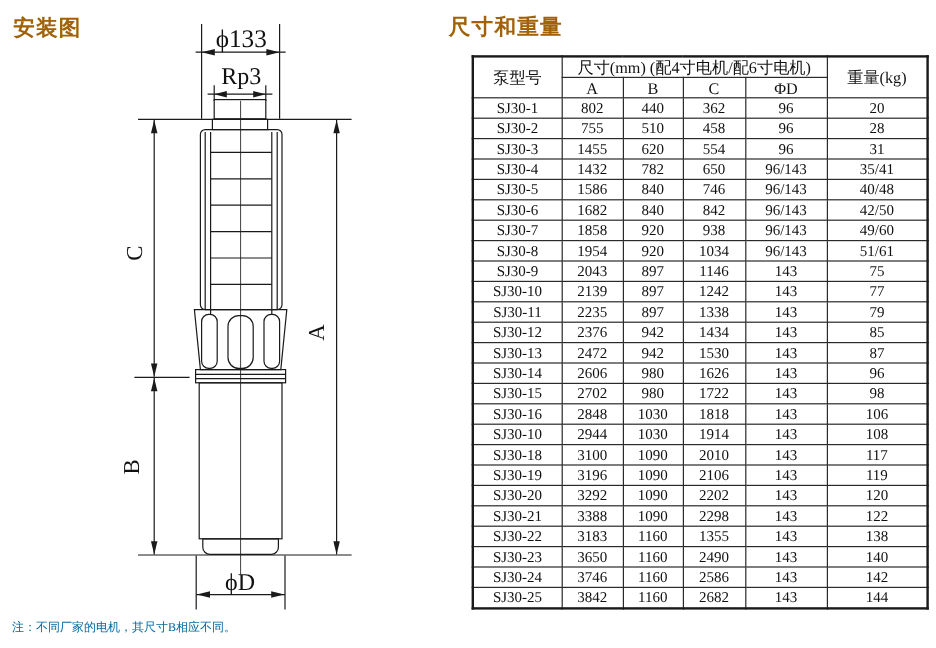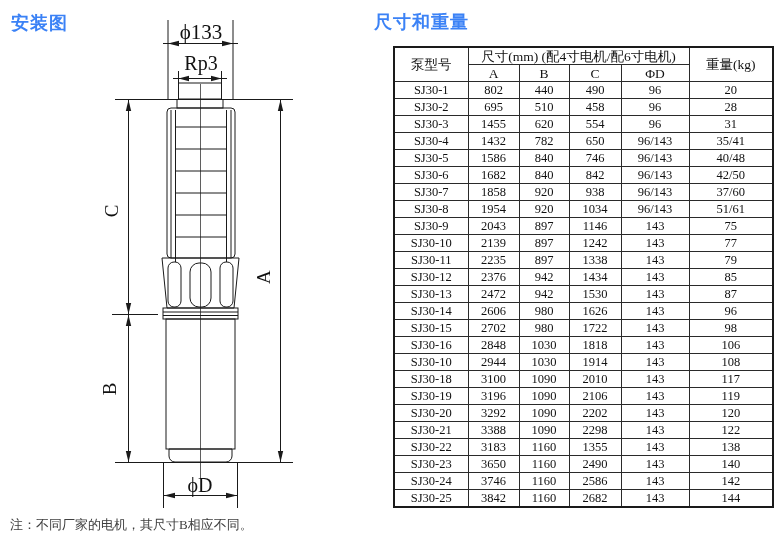--- a/index.html
+++ b/index.html
@@ -10,31 +10,31 @@
     color: #1a1a1a;
     font-family: "Liberation Serif", serif;
     overflow: hidden;
   }
   .section-title {
     position: absolute;
     font-family: "Liberation Sans", sans-serif;
     font-weight: bold;
     font-size: 18px;
     letter-spacing: 1px;
-    color: #3b82f6;
+    color: #a16207;
     white-space: nowrap;
   }
   #diagram-title { left: 11px; top: 11px; }
   #table-title  { left: 374px; top: 10px; }
   #note-text {
     position: absolute;
     left: 10px; top: 516px;
     font-family: "Liberation Serif", serif;
-    font-size: 13px;
-    color: #404040;
+    font-size: 10px;
+    color: #0369a1;
     white-space: nowrap;
   }
   #diagram-svg { position: absolute; left: 0; top: 0; }
 
   #dims-table-wrap { position: absolute; left: 393px; top: 46px; }
   table.dims {
     border-collapse: collapse;
     table-layout: fixed;
     width: 379px;
     border: 2px solid #1a1a1a;
@@ -183,27 +183,27 @@
           <th class="latin">B</th>
           <th class="latin">C</th>
           <th class="latin">ΦD</th>
         </tr>
       </thead>
       <tbody>
           <tr>
             <td>SJ30-1</td>
             <td>802</td>
             <td>440</td>
-            <td>490</td>
+            <td>362</td>
             <td>96</td>
             <td>20</td>
           </tr>
           <tr>
             <td>SJ30-2</td>
-            <td>695</td>
+            <td>755</td>
             <td>510</td>
             <td>458</td>
             <td>96</td>
             <td>28</td>
           </tr>
           <tr>
             <td>SJ30-3</td>
             <td>1455</td>
             <td>620</td>
             <td>554</td>
@@ -233,21 +233,21 @@
             <td>842</td>
             <td>96/143</td>
             <td>42/50</td>
           </tr>
           <tr>
             <td>SJ30-7</td>
             <td>1858</td>
             <td>920</td>
             <td>938</td>
             <td>96/143</td>
-            <td>37/60</td>
+            <td>49/60</td>
           </tr>
           <tr>
             <td>SJ30-8</td>
             <td>1954</td>
             <td>920</td>
             <td>1034</td>
             <td>96/143</td>
             <td>51/61</td>
           </tr>
           <tr>

